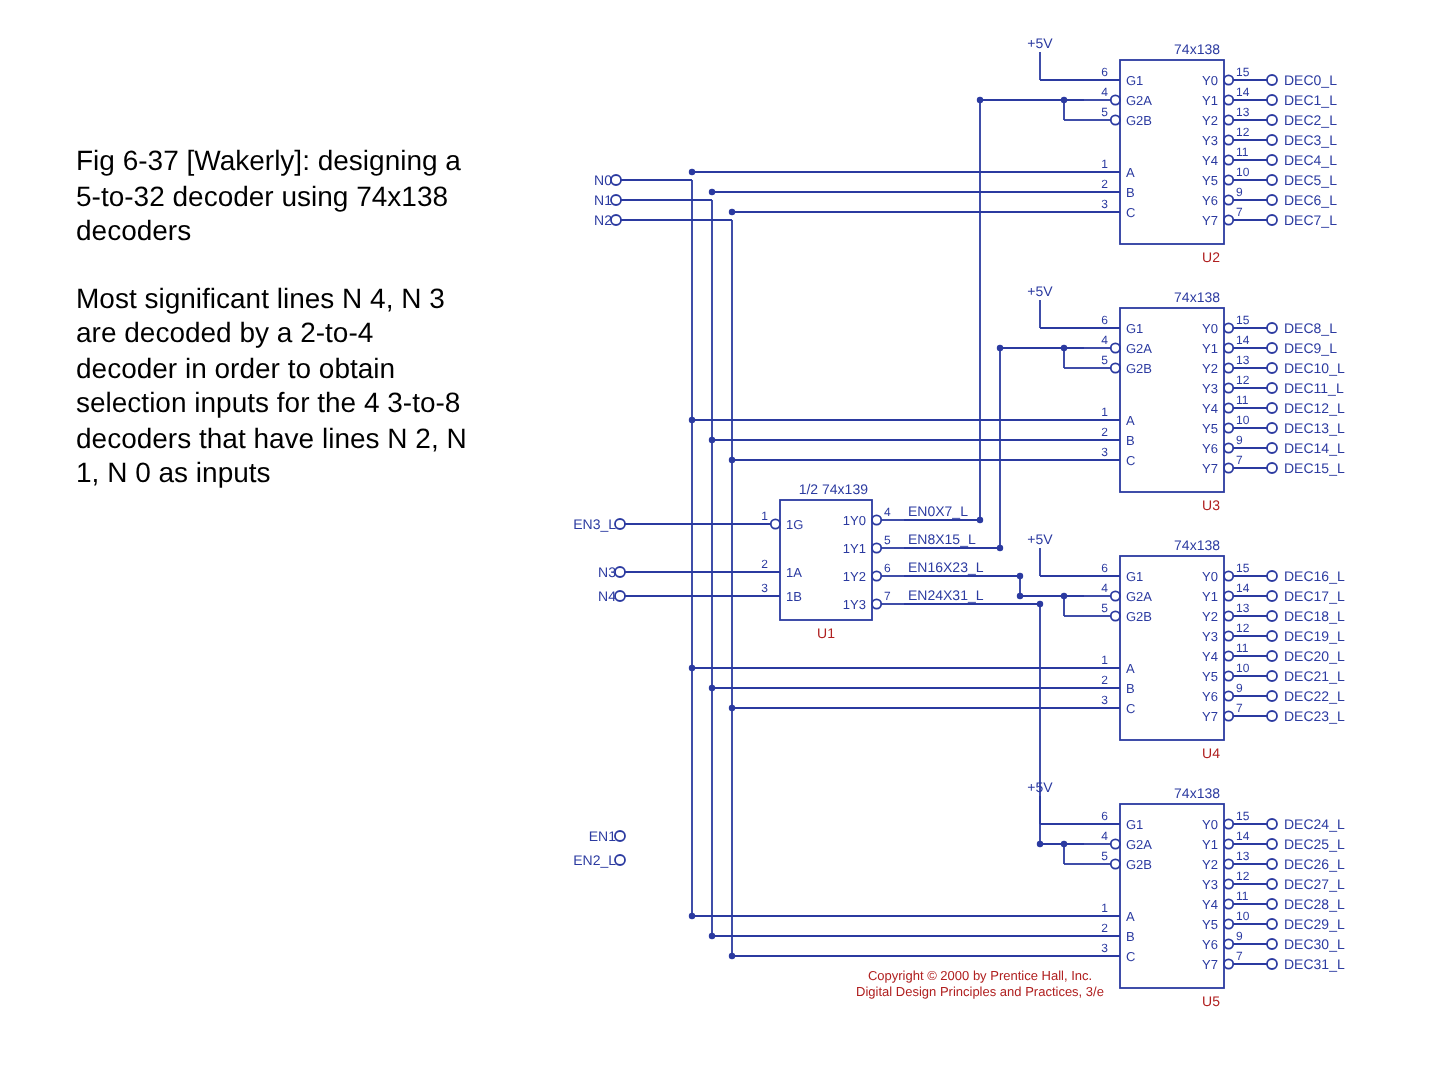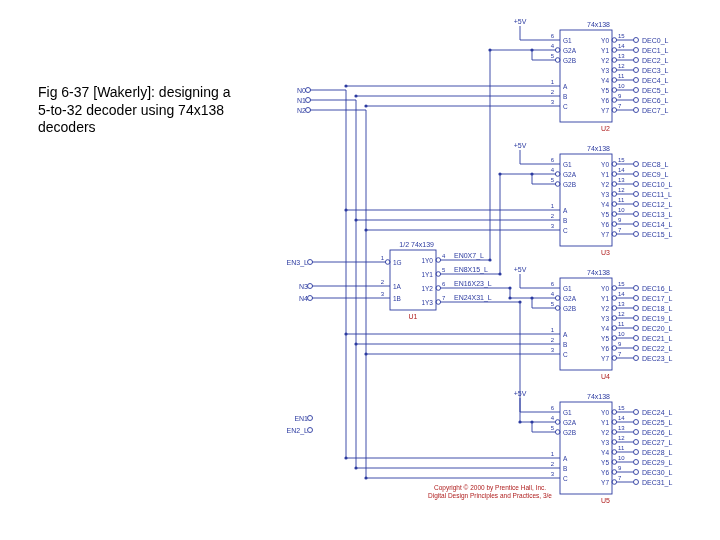--- a/index.html
+++ b/index.html
@@ -18,21 +18,21 @@
     width: 720px;
     height: 540px;
   }
   .text-col {
     position: absolute;
     left: 38px;
     top: 72px;
     width: 200px;
   }
   .text-col p {
-    margin: 12px 0 16px 0;
+    margin: 0 0 16px 0;
     line-height: 1.25;
   }
   .diagram {
     position: absolute;
     left: 260px;
     top: 0;
     width: 460px;
     height: 540px;
   }
   .diagram svg {
@@ -79,20 +79,21 @@
   circle.term {
     fill: #fff;
   }
 </style>
 </head>
 <body>
 
 <div class="page">
   <div class="text-col">
     <p>Fig 6-37 [Wakerly]: designing a 5-to-32 decoder using 74x138 decoders</p>
+    <p>Most significant lines N 4, N 3 are decoded by a 2-to-4 decoder in order to obtain selection inputs for the 4 3-to-8 decoders that have lines N 2, N 1, N 0 as inputs</p>
   </div>
 
   <div class="diagram">
     <svg viewBox="0 0 460 540" id="sch">
         <circle cx="48" cy="90" r="2.5" class="term"></circle>
         <text x="46" y="92.5" class="net-label" text-anchor="end">N0</text>
         <line x1="50" y1="90" x2="86" y2="90"></line>
         <circle cx="48" cy="100" r="2.5" class="term"></circle>
         <text x="46" y="102.5" class="net-label" text-anchor="end">N1</text>
         <line x1="50" y1="100" x2="96" y2="100"></line>

